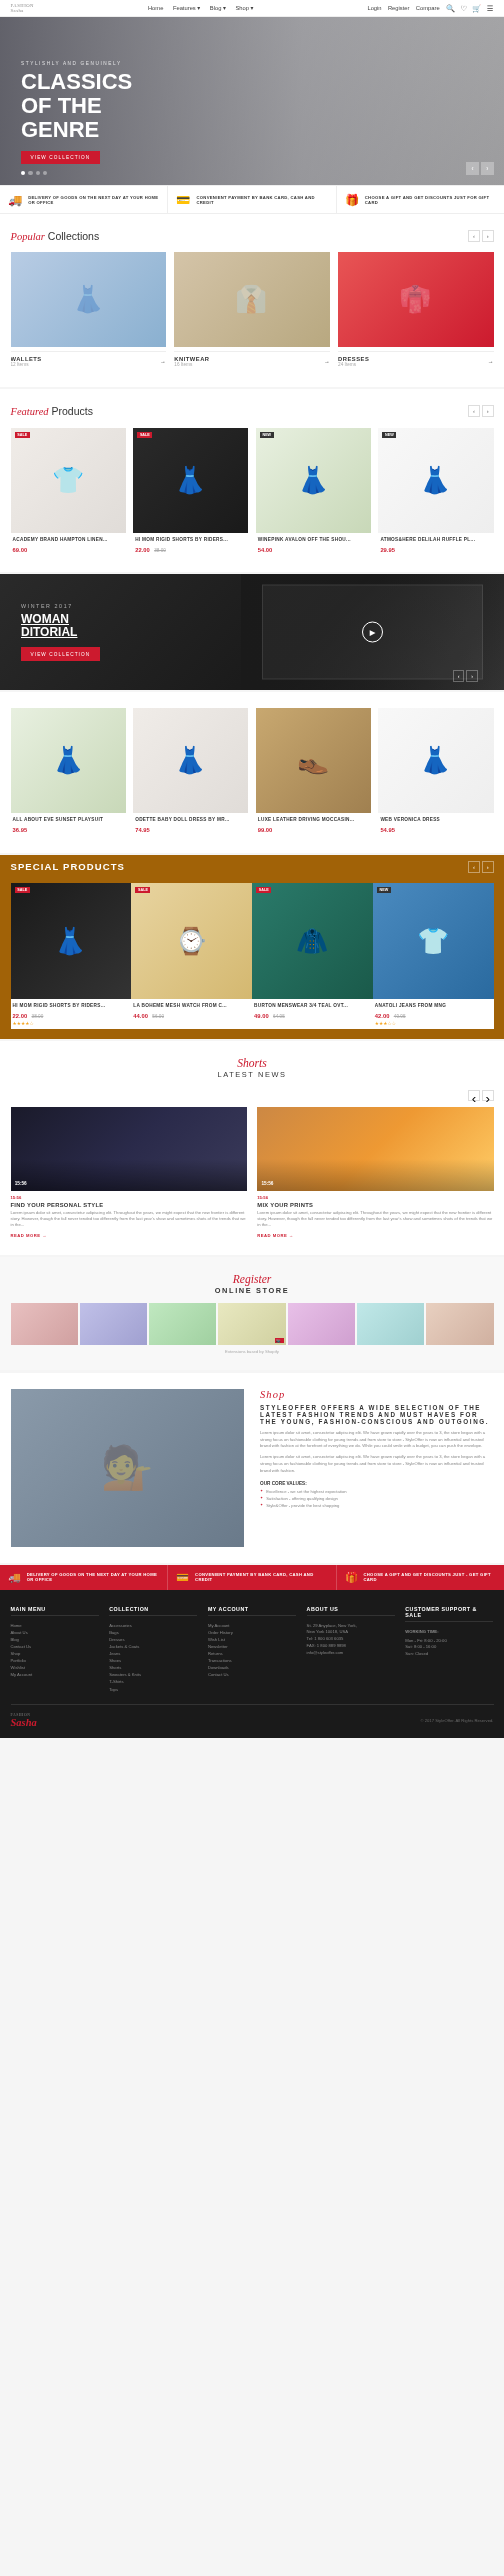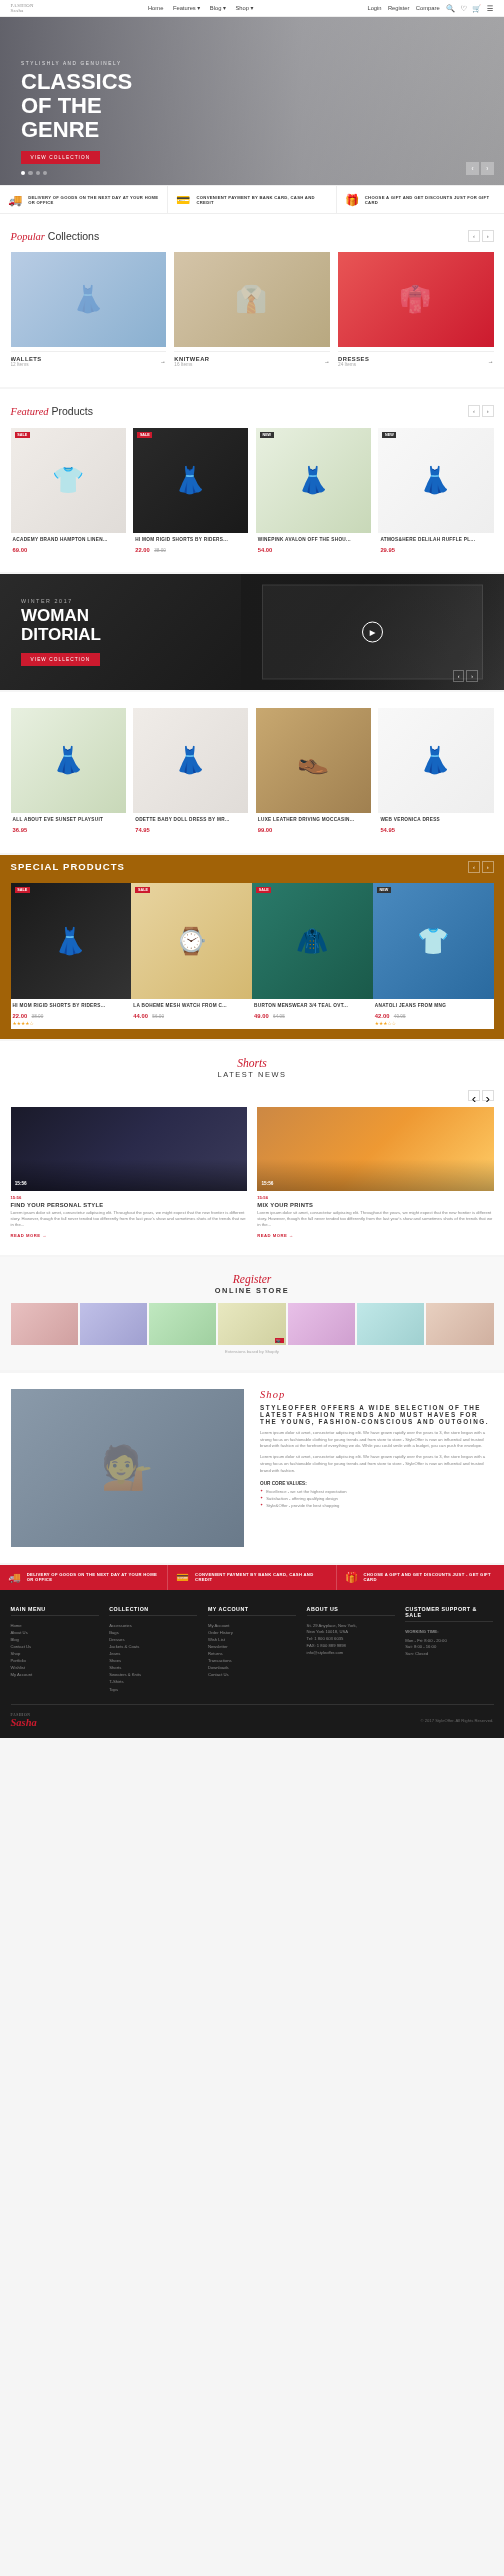--- a/index.html
+++ b/index.html
@@ -68,21 +68,21 @@
     .product-info { padding: 4.2px 2.1px 2.1px; }
     .product-name { font-size: 4.7px; font-weight: 700; text-transform: uppercase; color: #333; letter-spacing: 0.3px; margin-bottom: 2.1px; }
     .product-price { font-size: 5.8px; font-weight: 700; color: #cc1a2e; }
     .product-price-old { font-size: 4.7px; color: #aaa; text-decoration: line-through; margin-left: 2.1px; }
     .product-stars { color: #f5a623; font-size: 4.7px; margin-top: 1.1px; }
 
     
     .banner { background: linear-gradient(135deg, #2a2a2a 0%, #1a1a1a 60%, #333 100%); height: 116px; display: flex; align-items: center; padding: 21px; margin-bottom: 2.1px; position: relative; overflow: hidden; }
     .banner-content { color: #fff; }
     .banner-subtitle { font-size: 5.3px; letter-spacing: 1.6px; text-transform: uppercase; color: rgba(255,255,255,0.6); margin-bottom: 3.2px; }
-    .banner-title { font-size: 17px; font-weight: 900; text-transform: uppercase; line-height: 1.1; }
+    .banner-title { font-size: 12px; font-weight: 900; text-transform: uppercase; line-height: 1.1; text-decoration: underline; }
     .banner-btn { margin-top: 8.4px; background: #cc1a2e; color: #fff; border: none; padding: 4.2px 9.5px; font-size: 4.7px; letter-spacing: 1.1px; text-transform: uppercase; cursor: pointer; }
     .banner-video { position: absolute; right: 0; top: 0; bottom: 0; width: 263px; background: linear-gradient(to right, #1a1a1a, transparent); }
     .banner-video-area { position: absolute; right: 21px; top: 50%; transform: translateY(-50%); width: 221px; height: 95px; background: rgba(255,255,255,0.05); border: 0.5px solid rgba(255,255,255,0.1); display: flex; align-items: center; justify-content: center; }
     .play-btn { width: 21px; height: 21px; border: 1.1px solid #fff; border-radius: 50%; display: flex; align-items: center; justify-content: center; color: #fff; font-size: 7.4px; cursor: pointer; }
     .banner-controls { position: absolute; bottom: 8.4px; right: 26px; display: flex; gap: 2.1px; }
     .banner-ctrl { width: 11.6px; height: 11.6px; border: 0.5px solid rgba(255,255,255,0.3); background: transparent; color: #fff; font-size: 5.3px; cursor: pointer; display: flex; align-items: center; justify-content: center; }
 
     
     .section-red { background: #a16207; padding: 6.3px 10.5px 10.5px; margin-bottom: 2.1px; }
     .section-red .section-title { color: #fff; font-size: 9.5px; font-weight: 700; text-transform: uppercase; letter-spacing: 1.1px; }

